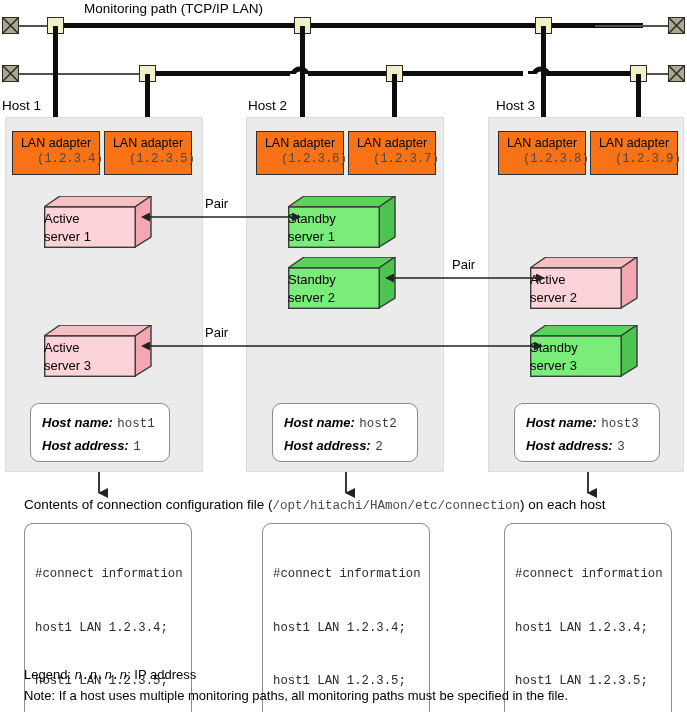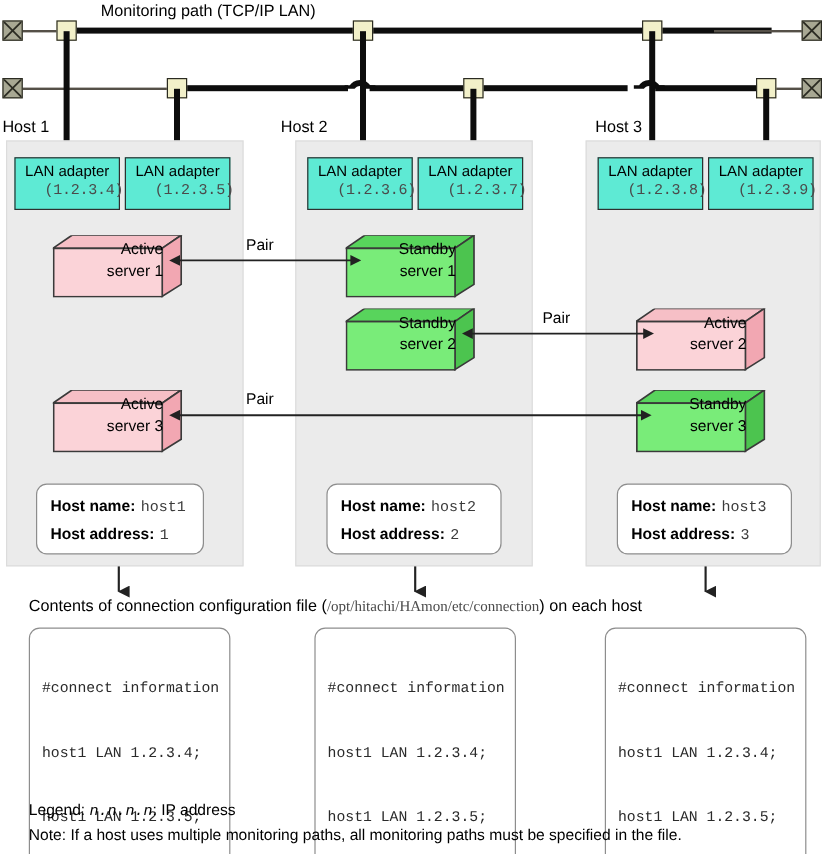--- a/index.html
+++ b/index.html
@@ -40,60 +40,61 @@
 
   .host-label { font-size:13.5px; white-space:nowrap; }
 
   
   .host-panel {
     background:#ebebeb;
     border:1px solid #dcdcdc;
   }
 
   .lan-adapter {
-    background:#5eead4;
+    background:#f97316;
     border:1.5px solid #2f2f2f;
     text-align:center;
     padding-top:3px;
     line-height:1.28;
   }
   .lan-adapter .lan-t { font-size:12.5px; }
   .lan-adapter .lan-ip {
     font-family:"Liberation Mono", monospace;
     font-size:12.5px; color:#4a4a4a; letter-spacing:-0.2px;margin-left:24px;
   }
 
   
   .server { position:absolute; }
   .server .box3d { position:absolute; left:0; top:0; width:100%; height:100%; }
   .server .lbl {
     position:absolute; left:0; top:0;
     width:calc(100% - 16px); height:calc(100% - 11px);
+    margin-top:11px;
     display:flex; flex-direction:column;
-    align-items:flex-end; justify-content:center;
+    align-items:flex-start; justify-content:center;
     font-size:13px; line-height:1.32; text-align:center;
     pointer-events:none;
   }
 
   .pair-label { font-size:13px; white-space:nowrap; }
   .arrow-svg { display:block; overflow:visible; }
 
   .hostinfo {
     background:#ffffff;
     border:1.5px solid #8d8d8d;
     border-radius:9px;
     padding:6px 10px 5px 11px;
     line-height:1.45;
     white-space:nowrap;
   }
-  .hostinfo .k { font-size:13px; font-weight:bold; }
+  .hostinfo .k { font-size:13px; font-weight:bold;font-style:italic; }
   .hostinfo .v { font-family:Liberation Mono, monospace; font-size:12.5px; color:#3b3b3b; }
 
   .caption { font-size:13.5px; white-space:nowrap; }
-  .caption .path { font-family:Liberation Serif, serif; font-size:12.5px; color:#4a4a4a; }
+  .caption .path { font-family:Liberation Mono, monospace; font-size:12.5px; color:#4a4a4a; }
 
   .cfgbox {
     background:#ffffff;
     border:1.5px solid #8d8d8d;
     border-radius:9px;
     padding:7px 9px 7px 10px;
     font-family:"Liberation Mono", monospace;
     font-size:12.3px;
     line-height:1.44;
     color:#2a2a2a;
@@ -212,21 +213,21 @@
     <div>
       <span class="k">Host name:</span>
       <span class="v">host1</span>
     </div>
     <div>
       <span class="k">Host address:</span>
       <span class="v">1</span>
     </div>
   </div>
 
-  <div class="abs host-label" style="left:234px; top:98px;">Host 2</div>
+  <div class="abs host-label" style="left:248px; top:98px;">Host 2</div>
   <div class="abs host-panel" style="left:246px; top:117px; width:198px; height:355px;"></div>
 
   <div class="abs lan-adapter" style="left:256px; top:131px; width:88px; height:44px;">
     <div class="lan-t">LAN adapter</div>
     <div class="lan-ip">(1.2.3.6)</div>
   </div>
   <div class="abs lan-adapter" style="left:348px; top:131px; width:88px; height:44px;">
     <div class="lan-t">LAN adapter</div>
     <div class="lan-ip">(1.2.3.7)</div>
   </div>

